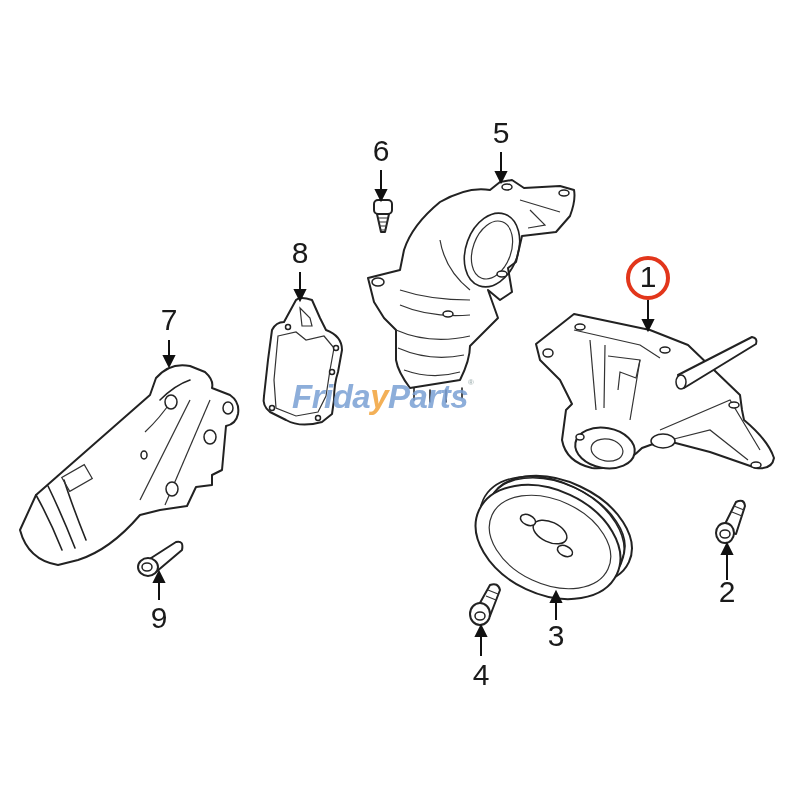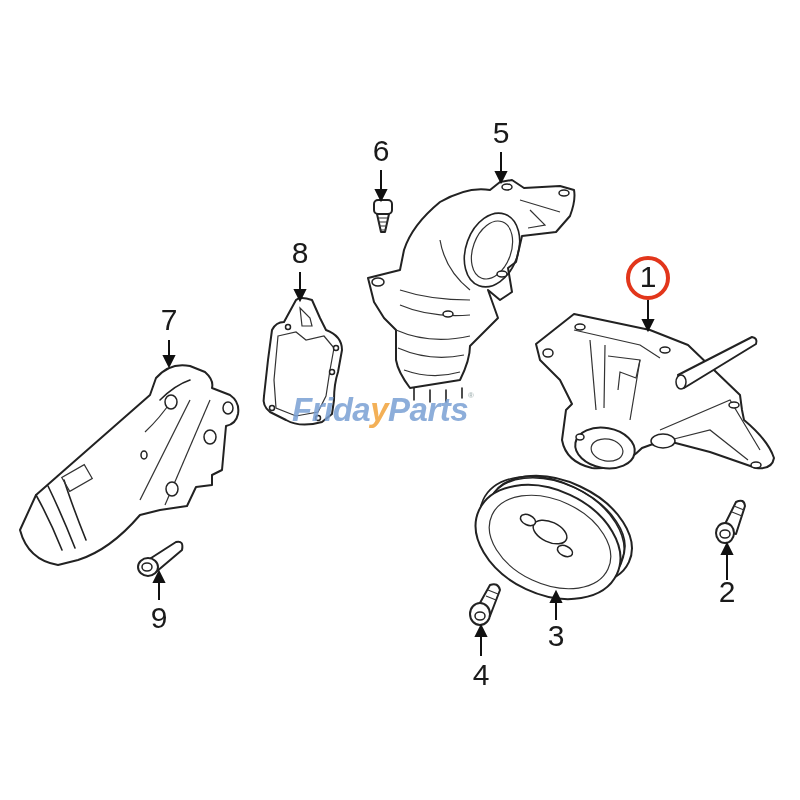--- a/index.html
+++ b/index.html
@@ -1,19 +1,19 @@
 <!DOCTYPE html>
 <html><head>
 <meta charset="utf-8">
 <style>
   html, body { margin: 0; padding: 0; background: #ffffff; }
   body { width: 800px; height: 800px; overflow: hidden; position: relative; font-family: "Liberation Sans", sans-serif; }
   #diagram { position: absolute; left: 0; top: 0; width: 800px; height: 800px; }
   .callout { position: absolute; font-family: "Liberation Sans", sans-serif; font-size: 30px; color: #1a1a1a; line-height: 1; text-align: center; width: 30px; }
-  .watermark { position: absolute; left: 292px; top: 378px; font-family: "Liberation Sans", sans-serif; font-weight: bold; font-style: italic; font-size: 33px; color: #7aa0d4; opacity: 0.85; letter-spacing: -0.5px; white-space: nowrap; margin-top: 13px; }
+  .watermark { position: absolute; left: 292px; top: 378px; font-family: "Liberation Sans", sans-serif; font-weight: bold; font-style: italic; font-size: 33px; color: #7aa0d4; opacity: 0.85; letter-spacing: -0.5px; white-space: nowrap; }
   .watermark .accent { color: #f2a33a; }
   .watermark sup { font-size: 8px; color: #9aa; font-style: normal; vertical-align: top; }
   .hl-ring { position: absolute; left: 626px; top: 256px; width: 44px; height: 44px; border: 4px solid #e2361b; border-radius: 50%; box-sizing: border-box; }
   svg .part { fill: #fff; stroke: #222; stroke-width: 2; stroke-linejoin: round; stroke-linecap: round; }
   svg .ln { fill: none; stroke: #222; stroke-width: 1.6; stroke-linecap: round; stroke-linejoin: round; }
   svg .thin { fill: none; stroke: #333; stroke-width: 1.2; }
   svg .hole { fill: #fff; stroke: #222; stroke-width: 1.5; }
 </style>
 </head>
 <body>

